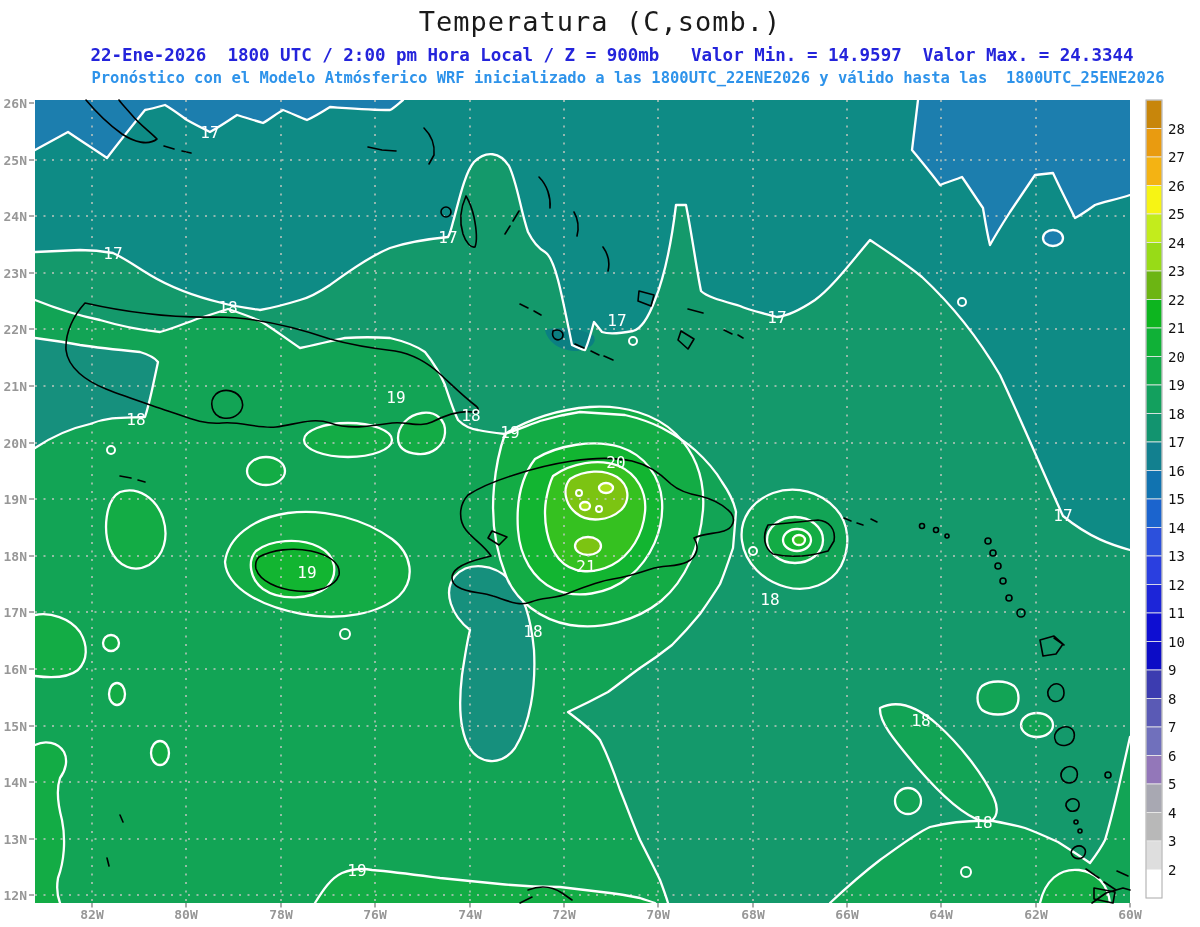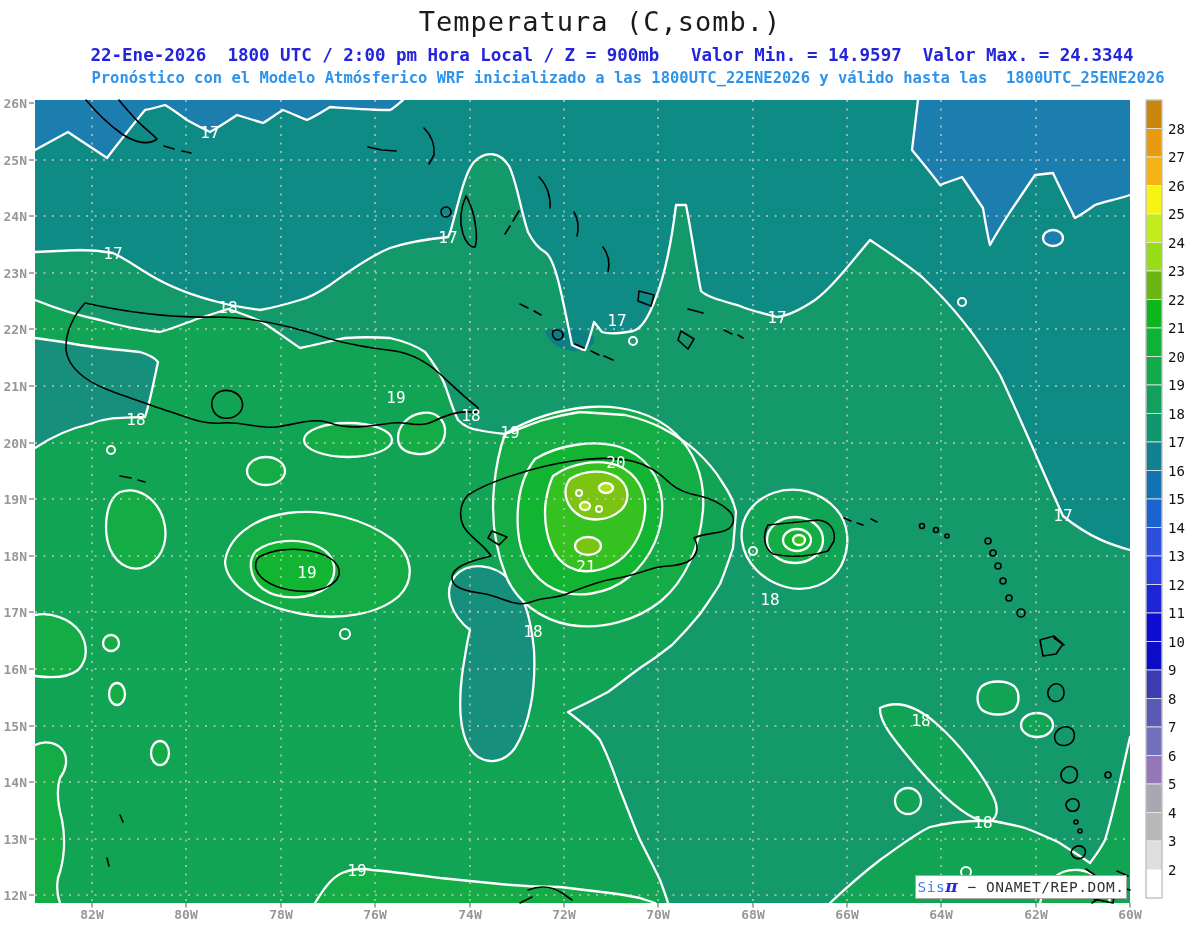--- a/index.html
+++ b/index.html
@@ -454,14 +454,13 @@
         <text x="1168" y="703.5" class="cblab">8</text>
         <text x="1168" y="732" class="cblab">7</text>
         <text x="1168" y="760.5" class="cblab">6</text>
         <text x="1168" y="789" class="cblab">5</text>
         <text x="1168" y="817.5" class="cblab">4</text>
         <text x="1168" y="846" class="cblab">3</text>
         <text x="1168" y="874.5" class="cblab">2</text>
       </g>
   </svg>
 
-  <div class="wm"><span style="color: rgb(59, 130, 242);">Sis</span><span class="pi" style="color: rgb(42, 42, 230);">π</span><span style="color: rgb(51, 51, 51);"> − ONAMET/REP.DOM.</span></div>
 </div>
 
 </body></html>

